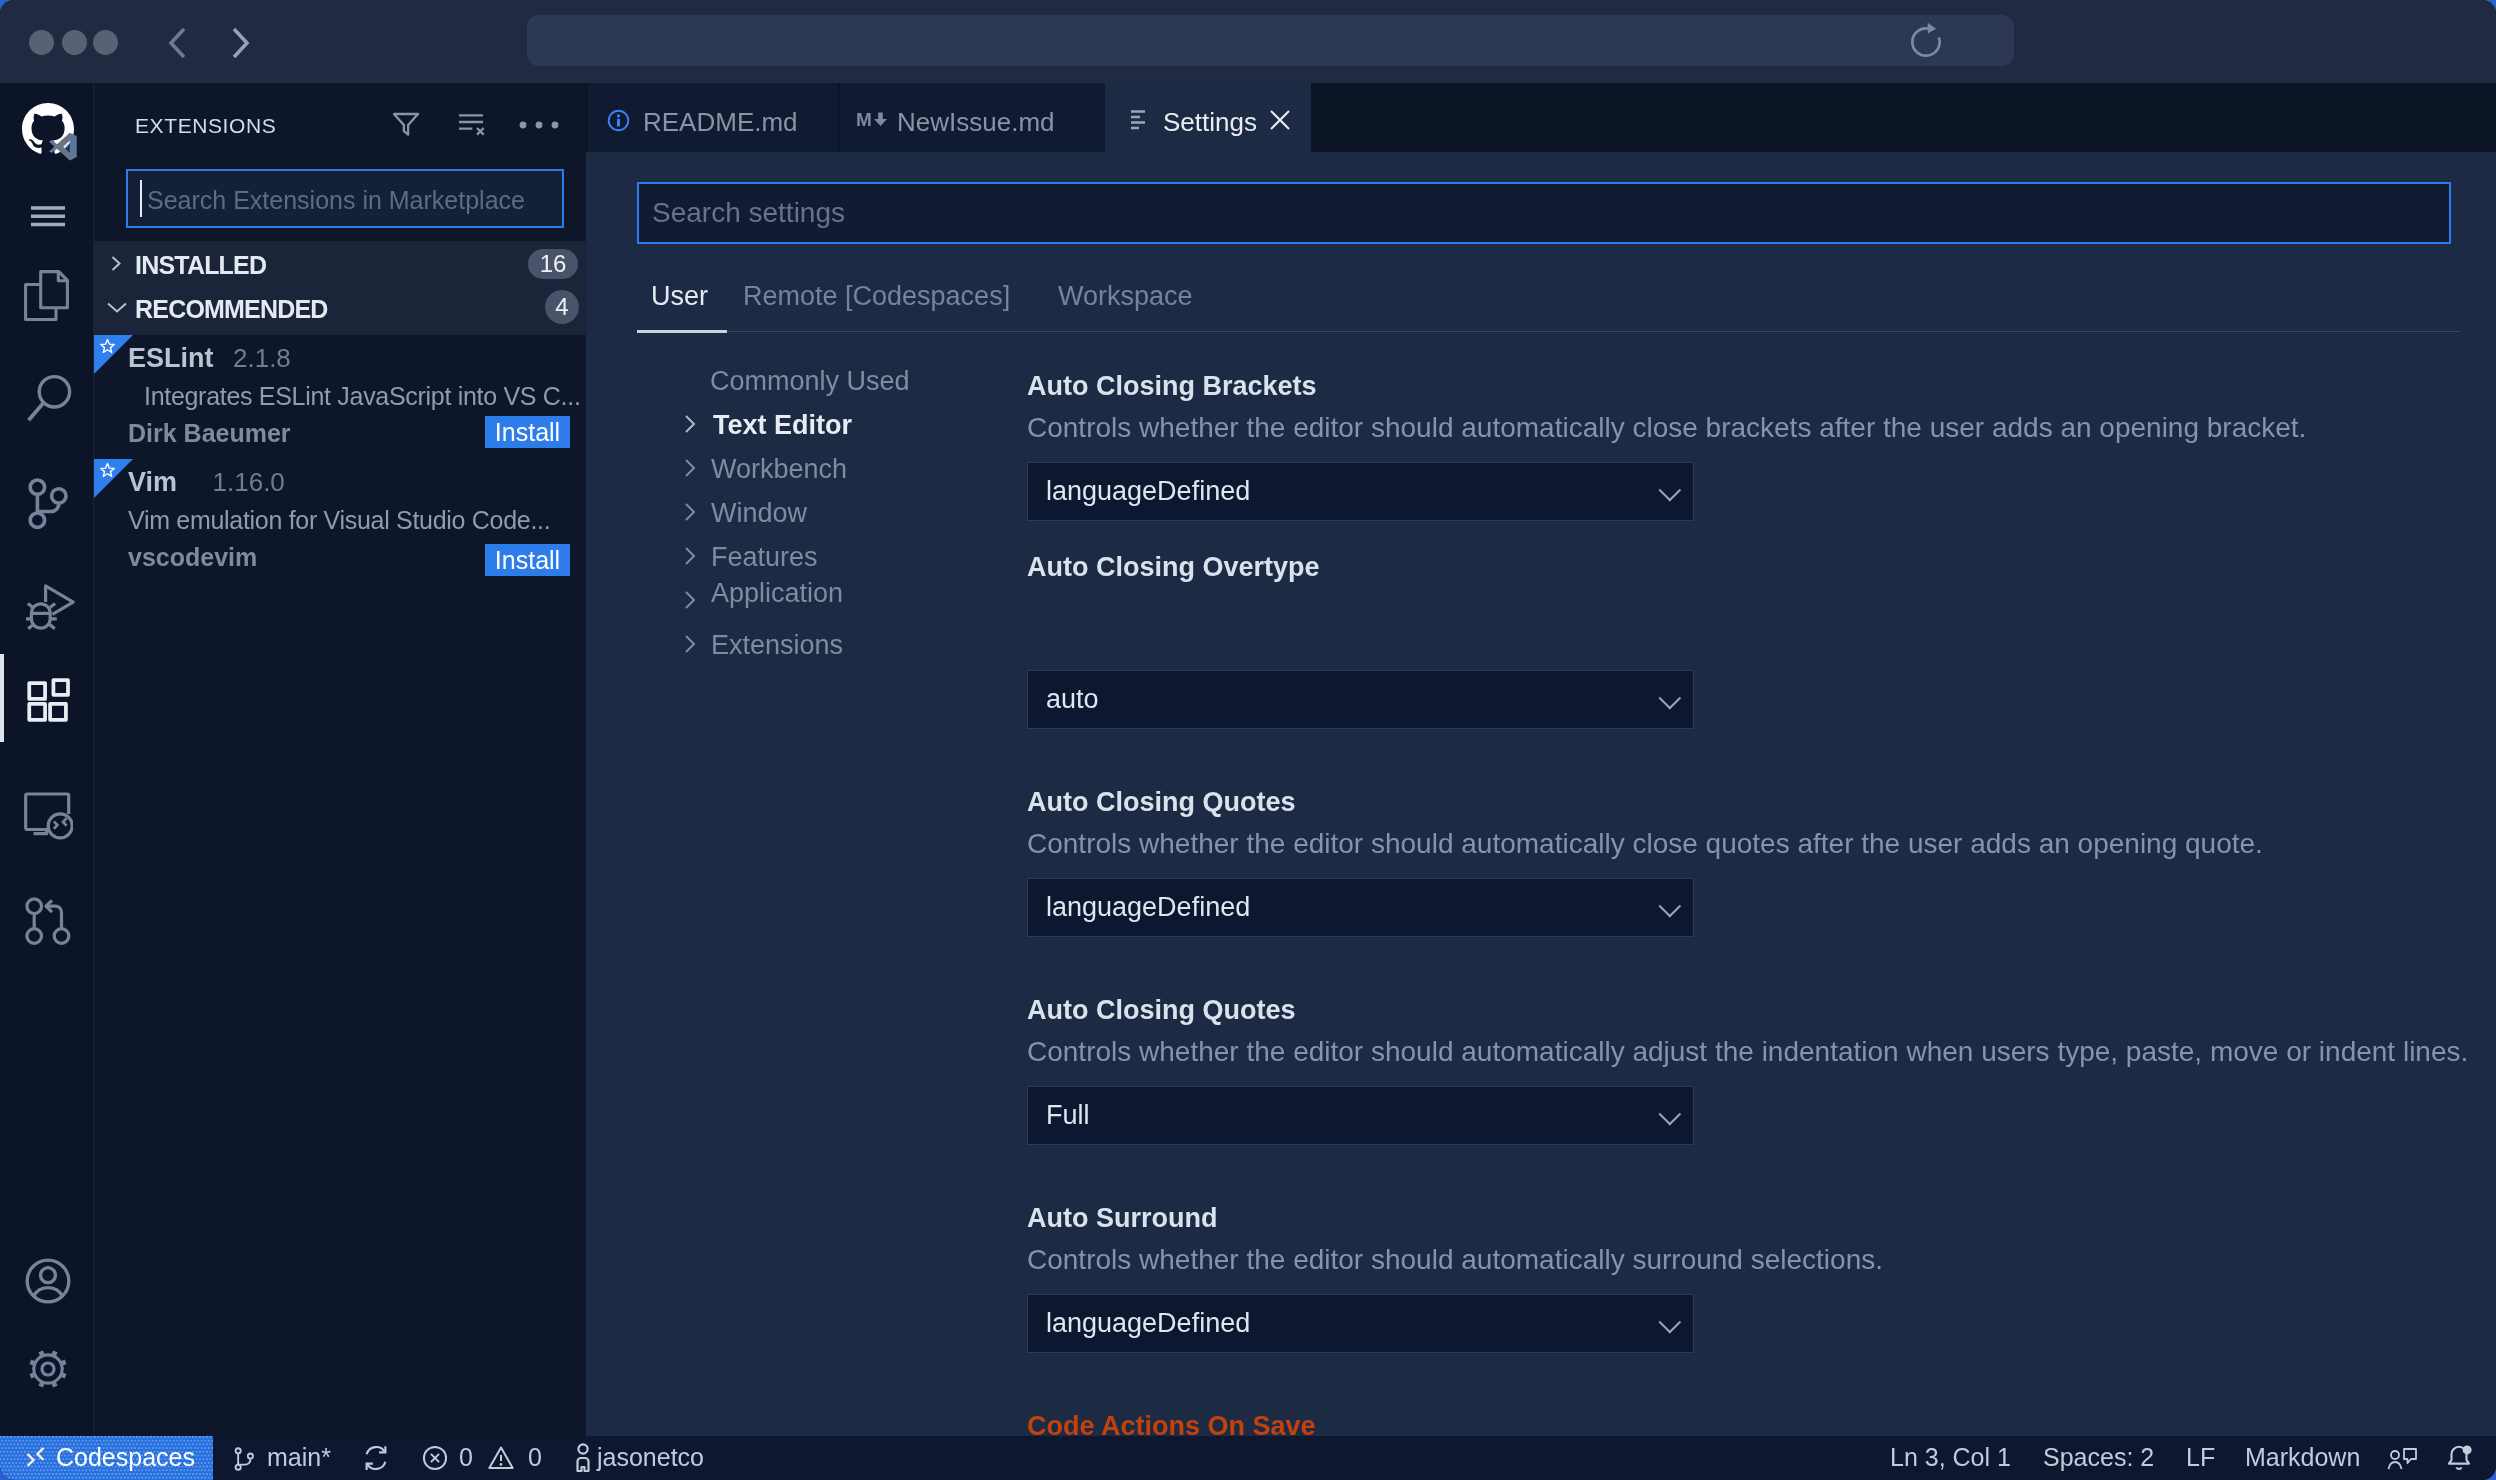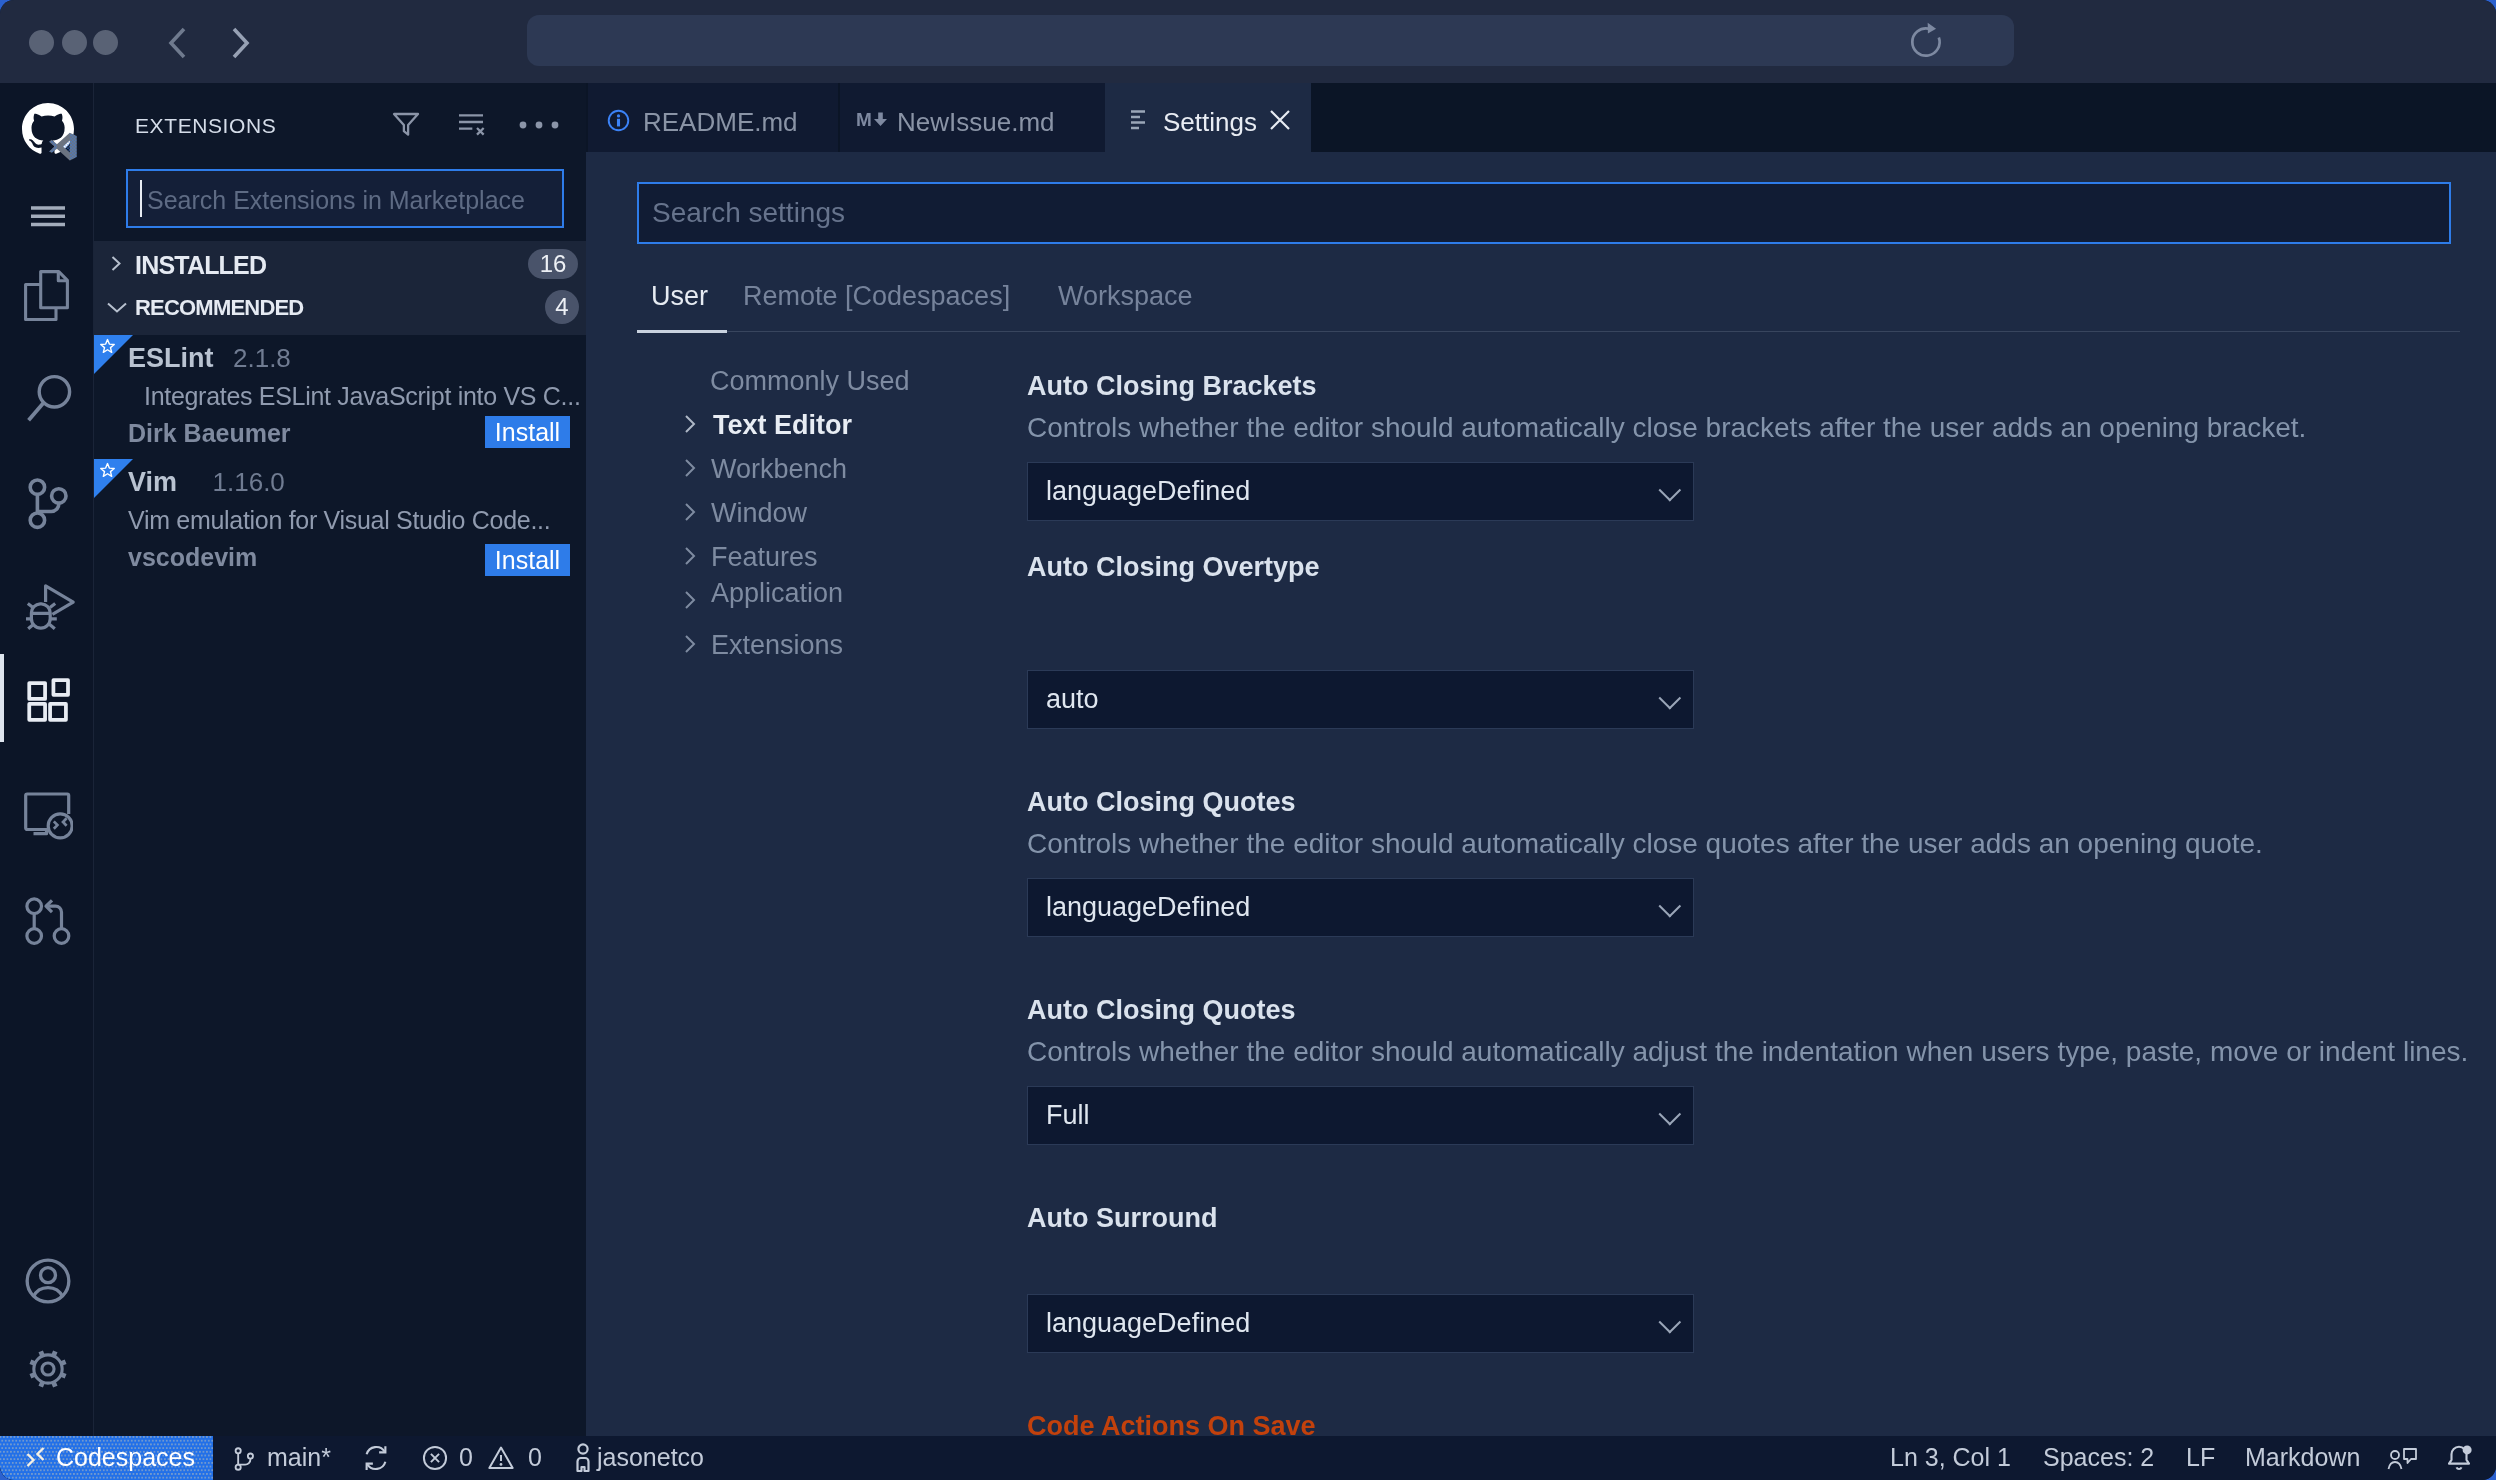--- a/index.html
+++ b/index.html
@@ -170,21 +170,21 @@
 
   <div class="abs" style="left:94px;top:241px;width:492px;height:94px;background:#1b2539"></div>
   <svg class="abs" style="left:108px;top:255px" width="16" height="17" viewBox="0 0 16 17">
       <path d="M4.5 2 l7 6.5 -7 6.5" fill="none" stroke="#b7c0ce" stroke-width="2"></path>
     </svg>
   <div class="abs" style="left:135px;top:251px;font-size:25px;letter-spacing:-0.8px;font-weight:bold;color:#e5eaf2">INSTALLED</div>
   <div class="abs" style="left:528px;top:249px;width:50px;height:30px;border-radius:15px;background:#49536a;color:#edf0f5;font-size:24px;text-align:center;line-height:30px">16</div>
   <svg class="abs" style="left:106px;top:300px" width="22" height="16" viewBox="0 0 22 16">
       <path d="M2 3.5 l9 8 9 -8" fill="none" stroke="#b7c0ce" stroke-width="2"></path>
     </svg>
-  <div class="abs" style="left:135px;top:295px;font-size:22px;letter-spacing:-0.8px;font-weight:bold;color:#e5eaf2">RECOMMENDED</div>
+  <div class="abs" style="left:135px;top:295px;font-size:25px;letter-spacing:-0.8px;font-weight:bold;color:#e5eaf2">RECOMMENDED</div>
   <div class="abs" style="left:545px;top:290px;width:34px;height:34px;border-radius:50%;background:#49536a;color:#edf0f5;font-size:24px;text-align:center;line-height:34px">4</div>
 
   <div class="abs" style="left:94px;top:335px;width:0;height:0;border-top:39px solid #2f80ee;border-right:39px solid transparent"></div>
   <svg class="abs" style="left:99px;top:338px" width="17" height="17" viewBox="0 0 24 24">
       <path d="M12 2.2 l2.6 6.4 6.9 0.5 -5.3 4.5 1.7 6.7 -5.9 -3.7 -5.9 3.7 1.7 -6.7 -5.3 -4.5 6.9 -0.5 z" fill="none" stroke="#fff" stroke-width="2" stroke-linejoin="round"></path>
     </svg>
   <div class="abs" style="left:128px;top:343px;font-size:27px;font-weight:bold;color:#b9c3d1">ESLint <span style="font-weight:400;font-size:26px;color:#707c92;margin-left:12px">2.1.8</span></div>
   <div class="abs" style="left:144px;top:382px;width:446px;overflow:hidden;white-space:nowrap;font-size:25px;letter-spacing:-0.3px;color:#909baf">Integrates ESLint JavaScript into VS C...</div>
   <div class="abs" style="left:128px;top:419px;font-size:25px;font-weight:bold;color:#7f8a9f">Dirk Baeumer</div>
   <div class="abs" style="left:485px;top:416px;width:85px;height:32px;background:#2e7ce9;color:#fff;font-size:25px;text-align:center;line-height:32px">Install</div>
@@ -275,20 +275,21 @@
   <div class="abs" style="left:1027px;top:828px;font-size:28px;color:#8494ab">Controls whether the editor should automatically close quotes after the user adds an opening quote.</div>
   <div class="sel" style="top:878px">
       <span>languageDefined</span>
     </div>
   <div class="abs" style="left:1027px;top:995px;font-size:27px;font-weight:bold;color:#dae2ed">Auto Closing Quotes</div>
   <div class="abs" style="left:1027px;top:1036px;font-size:28px;color:#8494ab">Controls whether the editor should automatically adjust the indentation when users type, paste, move or indent lines.</div>
   <div class="sel" style="top:1086px">
       <span>Full</span>
     </div>
   <div class="abs" style="left:1027px;top:1203px;font-size:27px;font-weight:bold;color:#dae2ed">Auto Surround</div>
+  <div class="abs" style="left:1027px;top:1244px;font-size:28px;color:#8494ab">Controls whether the editor should automatically surround selections.</div>
   <div class="sel" style="top:1294px">
       <span>languageDefined</span>
     </div>
   <div class="abs" style="left:1027px;top:1411px;font-size:27px;font-weight:bold;color:#c2410c">Code Actions On Save</div>
   <div class="statusbar"></div>
   <div class="abs" style="left:0;top:1436px;width:213px;height:44px;background:#2270e8;background-image:radial-gradient(circle,rgba(210,202,175,0.55) 0.55px,transparent 1px),radial-gradient(circle,rgba(210,202,175,0.55) 0.55px,transparent 1px);background-size:3.5px 7.4px;background-position:0.5px 1px,2.2px 4.7px"></div>
   <svg class="abs" style="left:26px;top:1445px" width="19" height="24" viewBox="0 0 19 24">
       <g stroke="#f5f0e4" stroke-width="2.4" fill="none">
         <path d="M1.5 9 l6 6 -6 6"></path>
         <path d="M17.5 3 l-6 6 6 6"></path>

